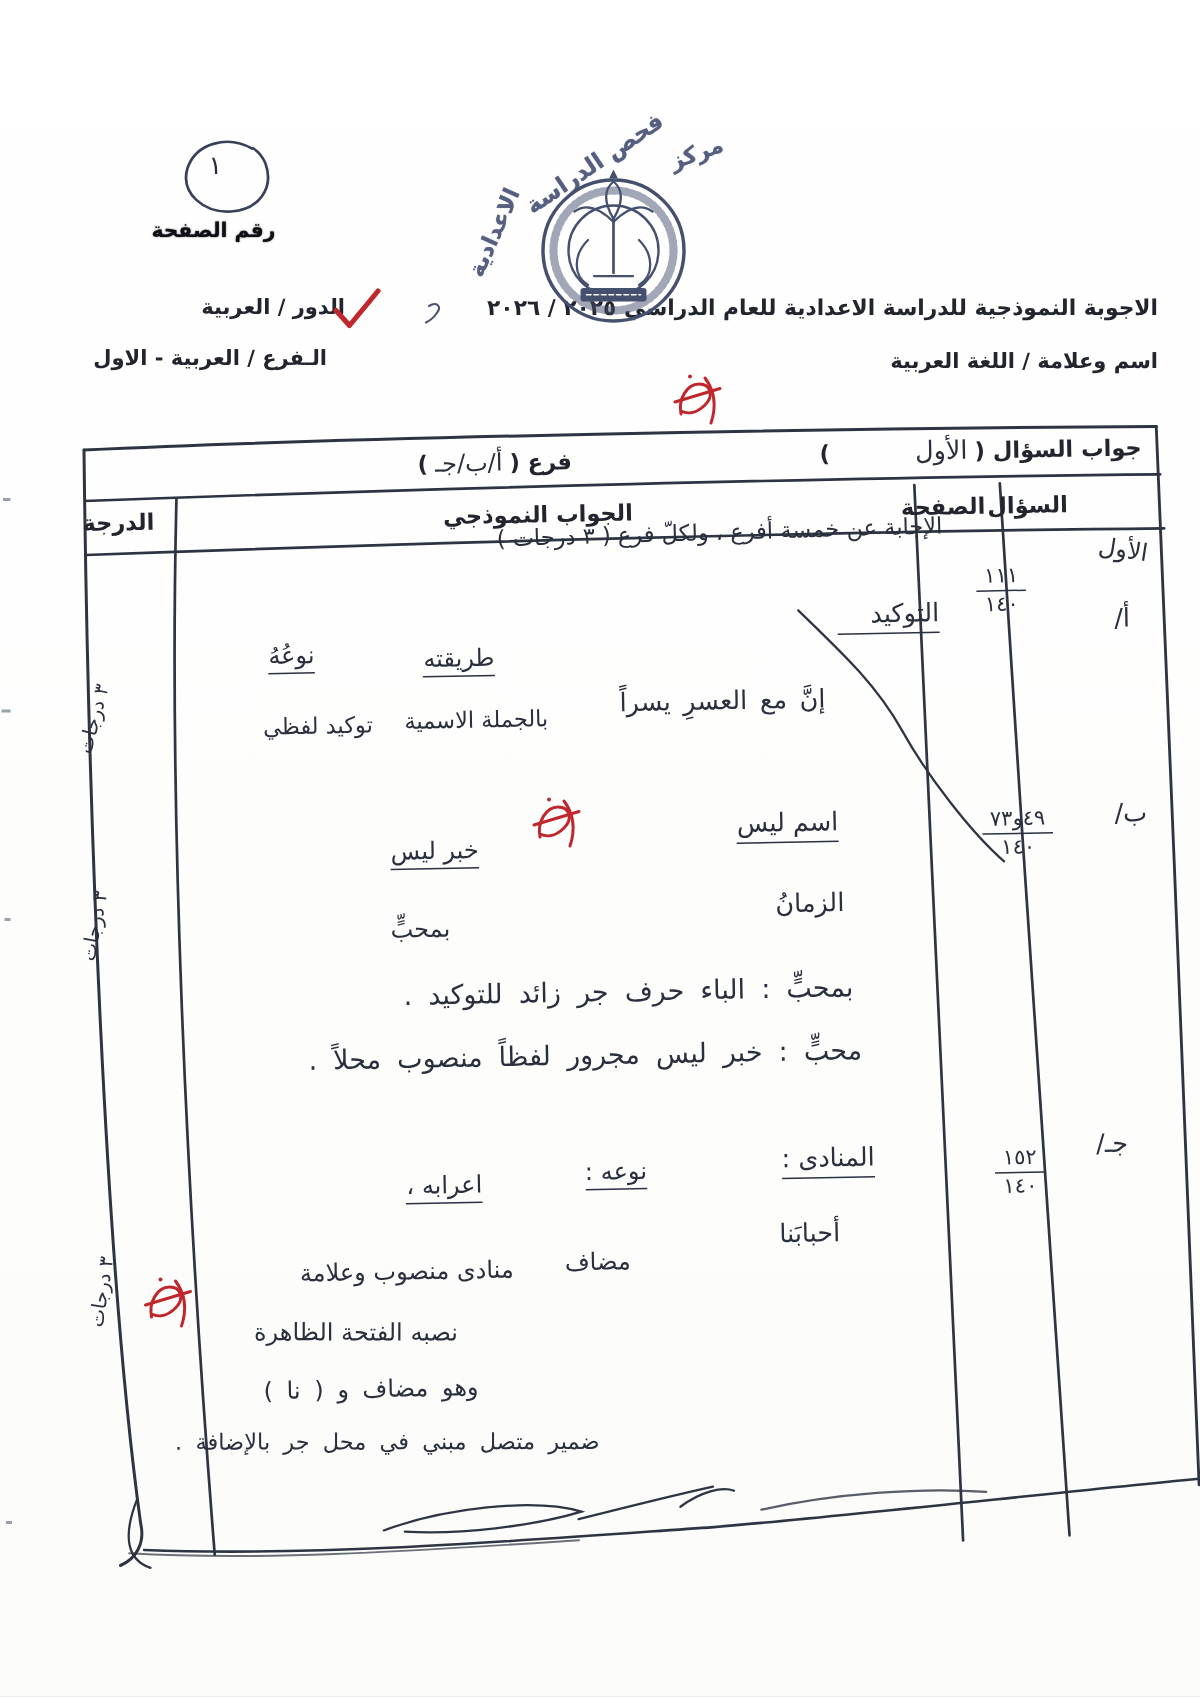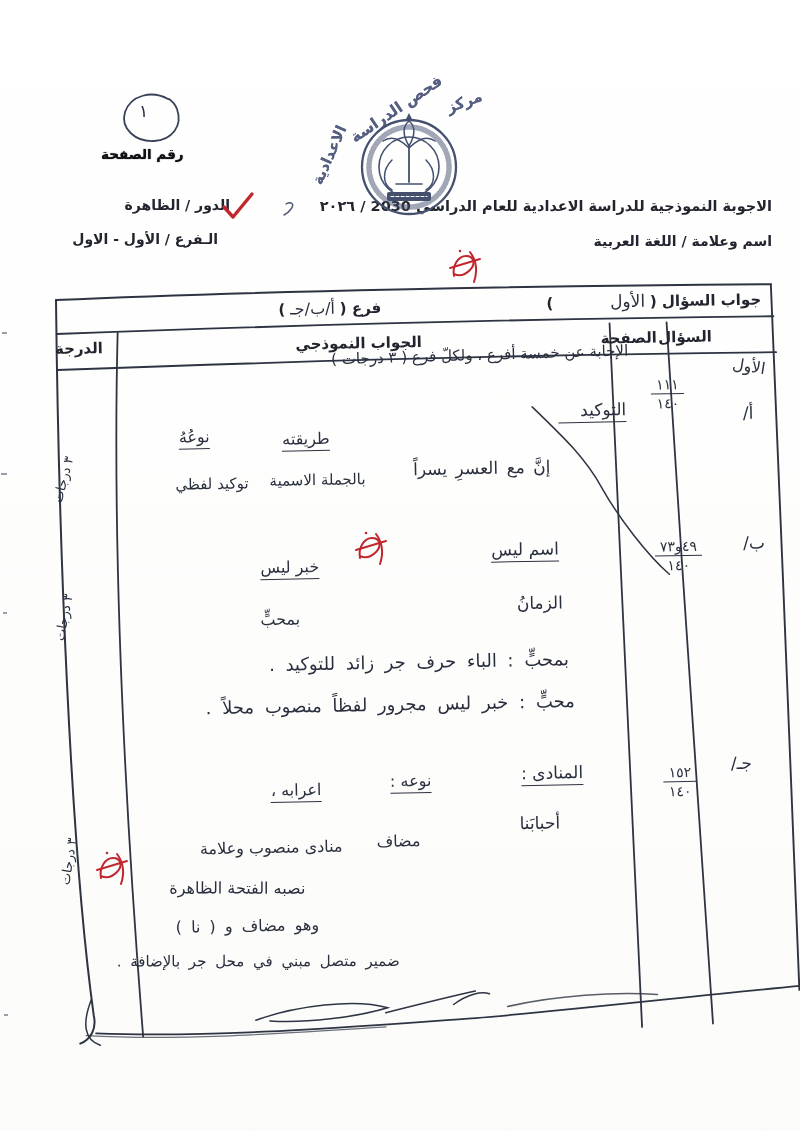--- a/index.html
+++ b/index.html
@@ -80,24 +80,24 @@
     </g>
   </svg>
 
   <span class="abs hw" style="left:139px;top:101px;font-size:17px;">١</span>
   <span class="abs stamp-label" style="left:101px;top:146px;font-size:13.5px;text-align:right;">رقم الصفحة</span>
 
   <span class="abs stamp" style="left:446px;top:93px;font-size:15px;transform:rotate(-20deg);">مركز</span>
   <span class="abs stamp" style="left:343px;top:100px;font-size:15.5px;transform:rotate(-34deg);">فحص الدراسة</span>
   <span class="abs stamp" style="left:298px;top:146px;font-size:15px;transform:rotate(-66deg);">الاعدادية</span>
 
-  <span class="abs print" style="right:28px;top:198px;font-size:14.5px;">الاجوبة النموذجية للدراسة الاعدادية للعام الدراسي 2030 / ٢٠٢٦</span>
+  <span class="abs print" style="right:28px;top:198px;font-size:14.5px;">الاجوبة النموذجية للدراسة الاعدادية للعام الدراسي ٢٠٢٥ / ٢٠٢٦</span>
   <span class="abs print" style="right:28px;top:233px;font-size:14px;">اسم وعلامة / اللغة العربية</span>
-  <span class="abs print" style="right:570px;top:197px;font-size:14px;">الدور / الظاهرة</span>
-  <span class="abs print" style="right:582px;top:231px;font-size:14px;">الـفرع / الأول - الاول</span>
+  <span class="abs print" style="right:570px;top:197px;font-size:14px;">الدور / العربية</span>
+  <span class="abs print" style="right:582px;top:231px;font-size:14px;">الـفرع / العربية - الاول</span>
 
   <div class="table-wrap">
 
     <svg class="tsvg" width="760" height="800" viewBox="0 0 760 800">
       <g fill="none" stroke="#2e3442" stroke-linecap="round">
 
         <path d="M14,12 C200,7 500,7 729,10" stroke-width="2"></path>
         <path d="M14,46 C240,42 520,40 731,42" stroke-width="1.8"></path>
         <path d="M14,82 C240,78 520,76 733,78" stroke-width="1.8"></path>
         <path d="M14,12 C12,260 18,560 38,728 C41,742 34,752 24,756" stroke-width="2"></path>

